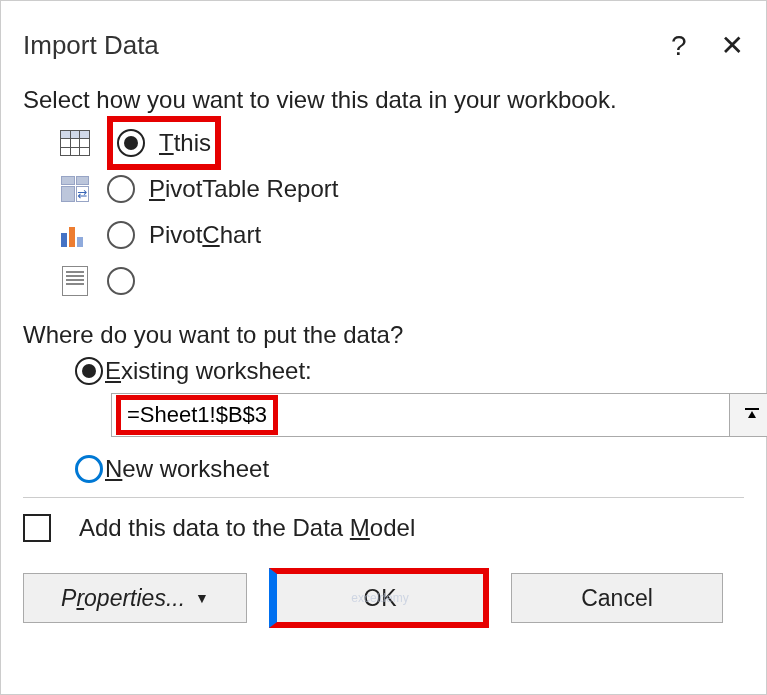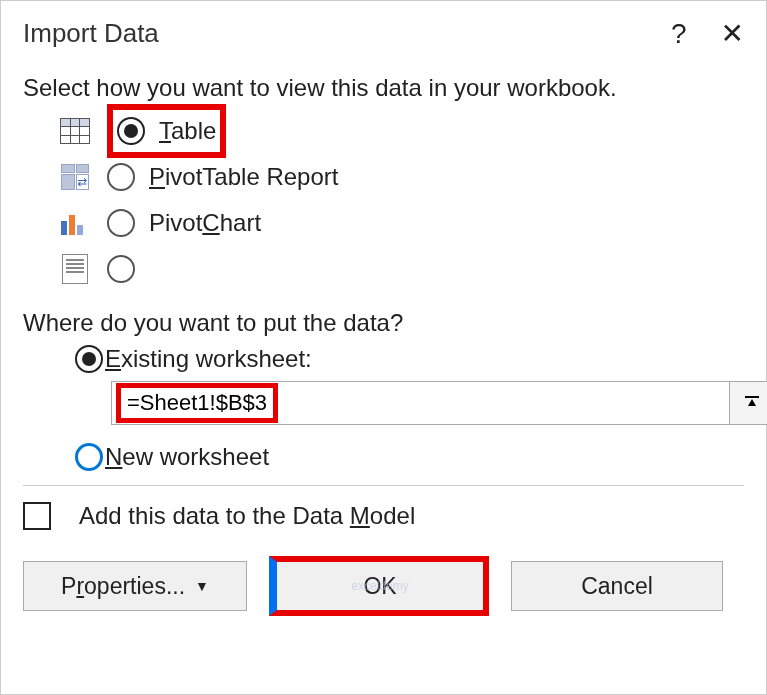--- a/index.html
+++ b/index.html
@@ -7,21 +7,21 @@
   padding: 0;
   font-family: "Segoe UI", Tahoma, sans-serif;
   background: #fff;
   width: 767px;
   height: 695px;
   box-sizing: border-box;
 }
 .dialog {
   background: #fff;
   border: 1px solid #ccc;
-  padding: 16px 22px 22px 22px;
+  padding: 28px 22px 22px 22px;
   box-sizing: border-box;
   width: 100%;
   height: 100%;
   position: relative;
 }
 .titlebar {
   display: flex;
   align-items: center;
   justify-content: space-between;
   margin-bottom: 24px;
@@ -201,21 +201,21 @@
 .btn {
   height: 48px;
   border: 1px solid #aaa;
   background: #f0f0f0;
   display: flex;
   align-items: center;
   justify-content: center;
   font-size: 23px;
   color: #222;
 }
-.btn-props { width: 222px; }
+.btn-props { width: 222px; font-style: italic; }
 .btn-ok { width: 206px; border: 6px solid #e60000; border-left: 8px solid #0070f0; position: relative; }
 .btn-cancel { width: 210px; }
 .drop-arrow { margin-left: 10px; font-size: 14px; }
 </style>
 </head>
 <body>
 
 <div class="dialog">
 
   <div class="titlebar">
@@ -239,21 +239,21 @@
           <div></div>
           <div></div>
           <div></div>
           <div></div>
         </div>
     </div>
     <div class="highlight-radio">
       <div class="radio">
           <div class="dot"></div>
         </div>
-      <div class="opt-label"><span></span><span class="underline">T</span><span>able</span></div>
+      <div class="opt-label"><span></span><span class="underline">T</span><span>this</span></div>
     </div>
   </div>
 
   <div class="option-row">
     <div class="icon-cell">
       <div class="icon-pivot">
           <div></div>
           <div></div>
           <div></div>
           <div class="arr">⇄</div>

